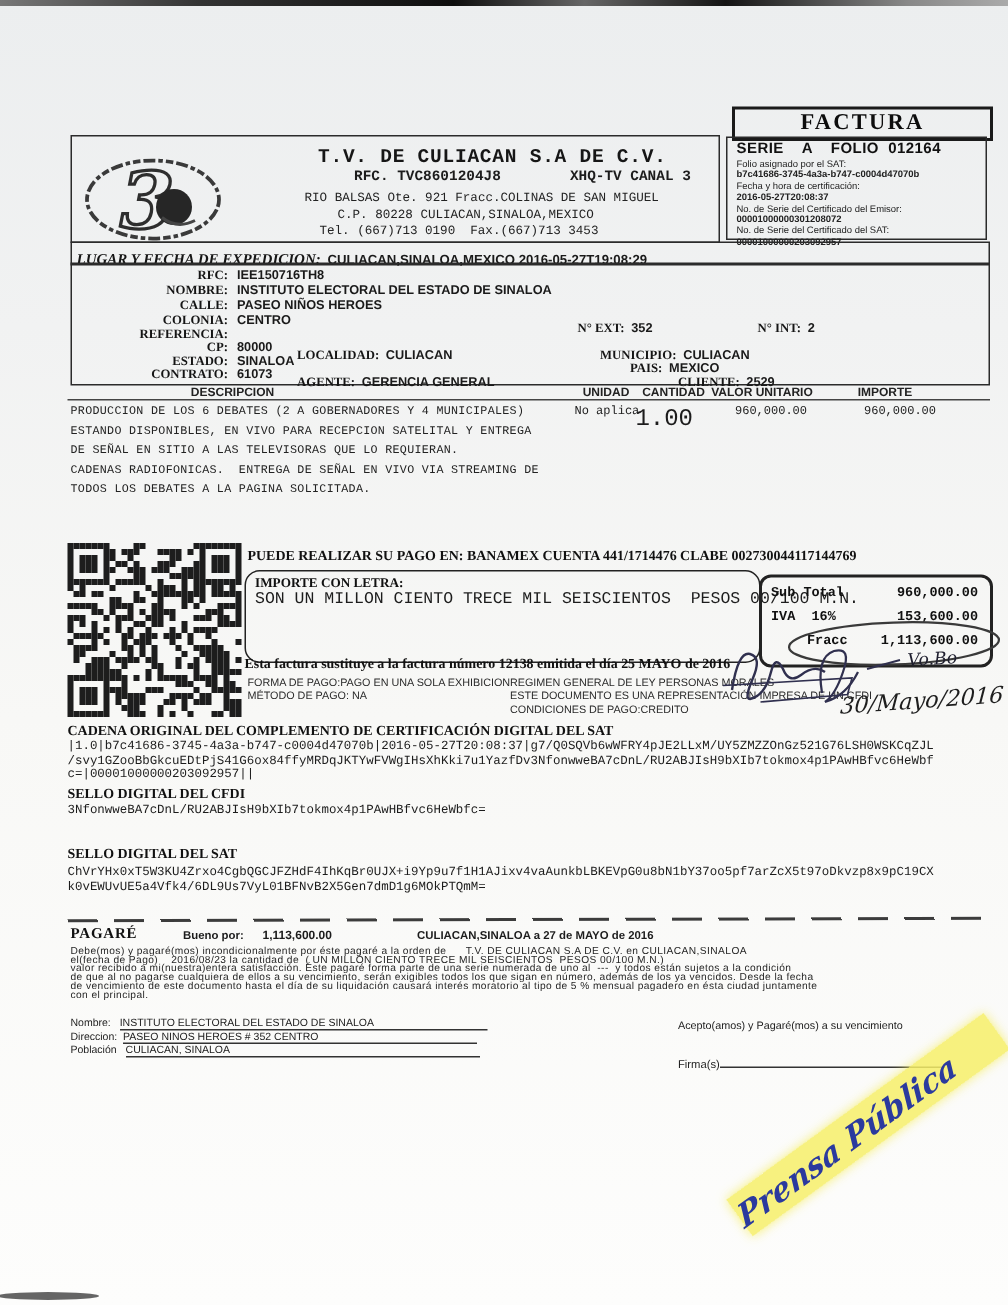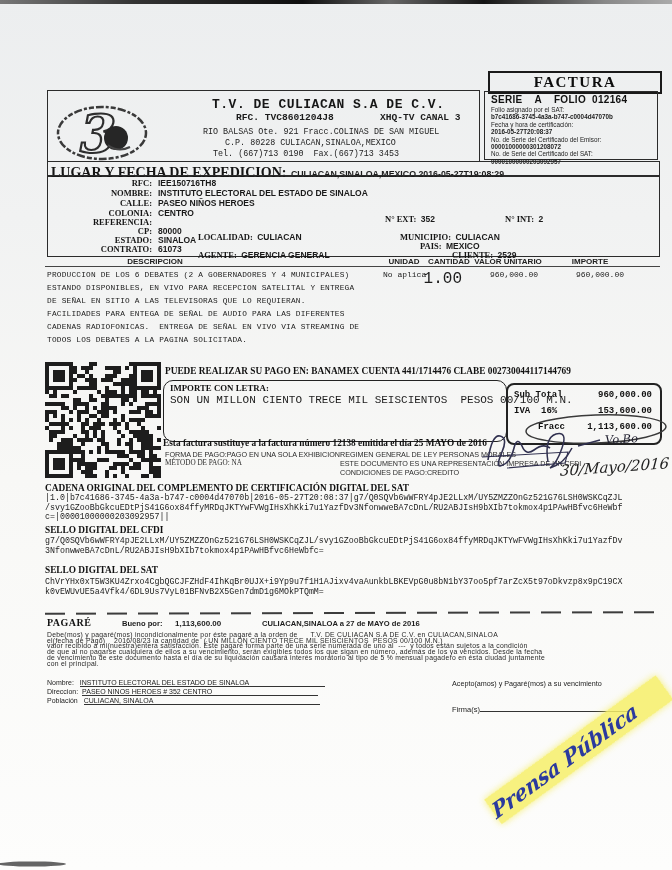--- a/index.html
+++ b/index.html
@@ -76,21 +76,21 @@
     <path d="M58 50 q10 8 22 2" stroke="#444" stroke-width="2" fill="none"></path>
   </svg>
   <div class="t mono b" style="left:212px;top:97px;font-size:13px;color:#161616;letter-spacing:.5px;">T.V. DE CULIACAN S.A DE C.V.</div>
   <div class="t mono b pre" style="left:200px;top:112px;font-size:9.6px;color:#1c1c1c;margin-left:36px;">RFC. TVC8601204J8        XHQ-TV CANAL 3</div>
   <div class="t mono" style="left:203px;top:127px;font-size:8.4px;color:#222;">RIO BALSAS Ote. 921 Fracc.COLINAS DE SAN MIGUEL</div>
   <div class="t mono" style="left:225px;top:138px;font-size:8.4px;color:#222;">C.P. 80228 CULIACAN,SINALOA,MEXICO</div>
   <div class="t mono pre" style="left:213px;top:149px;font-size:8.4px;color:#222;">Tel. (667)713 0190  Fax.(667)713 3453</div>
 
   <div class="box" style="left:47px;top:161px;width:611px;height:14px;"></div>
   <div class="t" style="left:51px;top:163px;">
-    <span class="lbl" style="font-size:14px;">LUGAR Y FECHA DE EXPEDICION:</span>
+    <span class="lbl" style="font-size:10px;font-style:italic;">LUGAR Y FECHA DE EXPEDICION:</span>
     <span class="val" style="font-size:8.8px;">CULIACAN,SINALOA,MEXICO 2016-05-27T19:08:29</span>
   </div>
 
   <div class="box" style="left:47px;top:175px;width:611px;height:80px;"></div>
   <div class="t clabel lbl" style="left:52px;top:178px;">RFC:</div>
   <div class="t val" style="left:158px;top:178px;">IEE150716TH8</div>
   <div class="t clabel lbl" style="left:52px;top:188px;">NOMBRE:</div>
   <div class="t val" style="left:158px;top:188px;">INSTITUTO ELECTORAL DEL ESTADO DE SINALOA</div>
   <div class="t clabel lbl" style="left:52px;top:198px;">CALLE:</div>
   <div class="t val" style="left:158px;top:198px;">PASEO NIÑOS HEROES</div>
@@ -115,21 +115,20 @@
   <div class="t hdr" style="left:380px;top:257px;width:48px;">UNIDAD</div>
   <div class="t hdr" style="left:424px;top:257px;width:50px;">CANTIDAD</div>
   <div class="t hdr" style="left:472px;top:257px;width:72px;">VALOR UNITARIO</div>
   <div class="t hdr" style="left:558px;top:257px;width:64px;">IMPORTE</div>
   <div style="position:absolute;left:45px;top:266px;width:615px;border-top:1px solid #444;"></div>
 
   <div class="t mono" style="left:47px;top:269px;">
     <div class="descline">PRODUCCION DE LOS 6 DEBATES (2 A GOBERNADORES Y 4 MUNICIPALES)</div>
     <div class="descline">ESTANDO DISPONIBLES, EN VIVO PARA RECEPCION SATELITAL Y ENTREGA</div>
     <div class="descline">DE SEÑAL EN SITIO A LAS TELEVISORAS QUE LO REQUIERAN.</div>
-    <div class="descline">FACILIDADES PARA ENTEGA DE SEÑAL DE AUDIO PARA LAS DIFERENTES</div>
     <div class="descline">CADENAS RADIOFONICAS.  ENTREGA DE SEÑAL EN VIVO VIA STREAMING DE</div>
     <div class="descline">TODOS LOS DEBATES A LA PAGINA SOLICITADA.</div>
   </div>
   <div class="t mono" style="left:383px;top:270px;font-size:8px;">No aplica</div>
   <div class="t mono" style="left:420px;top:270px;width:42px;text-align:right;">1.00</div>
   <div class="t mono" style="left:468px;top:270px;width:70px;text-align:right;font-size:8px;">960,000.00</div>
   <div class="t mono" style="left:558px;top:270px;width:66px;text-align:right;font-size:8px;">960,000.00</div>
 
   <div id="qr">
       <i class="on"></i>
@@ -984,47 +983,46 @@
   <div class="rbox" style="left:506px;top:383px;width:152px;height:58px;border-width:2px;border-radius:8px;"></div>
   <div class="totrow" style="left:514px;top:390px;">Sub Total</div>
   <div class="totval" style="left:566px;top:390px;">960,000.00</div>
   <div class="totrow" style="left:514px;top:406px;">IVA  16%</div>
   <div class="totval" style="left:566px;top:406px;">153,600.00</div>
   <div class="totrow" style="left:538px;top:422px;">Fracc</div>
   <div class="totval" style="left:566px;top:422px;">1,113,600.00</div>
 
   <div class="t serifb" style="left:163px;top:438px;font-size:9.3px;">Esta factura sustituye a la factura número 12138 emitida el día 25 MAYO de 2016</div>
   <div class="t" style="left:165px;top:450px;font-size:7.2px;color:#2a2a2a;">FORMA DE PAGO:PAGO EN UNA SOLA EXHIBICION</div>
-  <div class="t" style="left:165px;top:459px;font-size:7.2px;color:#2a2a2a;font-family:Liberation Serif, serif;">MÉTODO DE PAGO: NA</div>
+  <div class="t" style="left:165px;top:459px;font-size:7.2px;color:#2a2a2a;">MÉTODO DE PAGO: NA</div>
   <div class="t" style="left:340px;top:450px;font-size:7.2px;color:#2a2a2a;">REGIMEN GENERAL DE LEY PERSONAS MORALES</div>
   <div class="t" style="left:340px;top:459px;font-size:7.2px;color:#2a2a2a;">ESTE DOCUMENTO ES UNA REPRESENTACIÓN IMPRESA DE UN CFDI</div>
   <div class="t" style="left:340px;top:468px;font-size:7.2px;color:#2a2a2a;">CONDICIONES DE PAGO:CREDITO</div>
 
   <div class="t serifb" style="left:45px;top:483px;font-size:9.3px;">CADENA ORIGINAL DEL COMPLEMENTO DE CERTIFICACIÓN DIGITAL DEL SAT</div>
   <div class="t mono" style="left:45px;top:493px;font-size:8.3px;line-height:9.6px;">
     <div>|1.0|b7c41686-3745-4a3a-b747-c0004d47070b|2016-05-27T20:08:37|g7/Q0SQVb6wWFRY4pJE2LLxM/UY5ZMZZOnGz521G76LSH0WSKCqZJL</div>
     <div>/svy1GZooBbGkcuEDtPjS41G6ox84ffyMRDqJKTYwFVWgIHsXhKki7u1YazfDv3NfonwweBA7cDnL/RU2ABJIsH9bXIb7tokmox4p1PAwHBfvc6HeWbf</div>
     <div>c=|00001000000203092957||</div>
   </div>
   <div class="t serifb" style="left:45px;top:525px;font-size:9.3px;">SELLO DIGITAL DEL CFDI</div>
   <div class="t mono" style="left:45px;top:536px;font-size:8.3px;line-height:9.6px;">
-    <div>g7/Q0SQVb6wWFRY4pJE2LLxM/UY5ZMZZOnGz521G76LSH0WSKCqZJL/svy1GZooBbGkcuEDtPjS41G6ox84ffyMRDqJKTYwFVWgIHsXhKki7u1YazfDv</div>
     <div>3NfonwweBA7cDnL/RU2ABJIsH9bXIb7tokmox4p1PAwHBfvc6HeWbfc=</div>
   </div>
   <div class="t serifb" style="left:45px;top:565px;font-size:9.3px;">SELLO DIGITAL DEL SAT</div>
   <div class="t mono" style="left:45px;top:577px;font-size:8.3px;line-height:9.6px;">
     <div>ChVrYHx0xT5W3KU4Zrxo4CgbQGCJFZHdF4IhKqBr0UJX+i9Yp9u7f1H1AJixv4vaAunkbLBKEVpG0u8bN1bY37oo5pf7arZcX5t97oDkvzp8x9pC19CX</div>
     <div>k0vEWUvUE5a4Vfk4/6DL9Us7VyL01BFNvB2X5Gen7dmD1g6MOkPTQmM=</div>
   </div>
 
   <div class="dash"></div>
   <div class="t serifb" style="left:47px;top:617px;font-size:10px;letter-spacing:.5px;">PAGARÉ</div>
   <div class="t sans b" style="left:122px;top:619px;font-size:7.6px;">Bueno por:</div>
   <div class="t sans" style="left:175px;top:619px;font-size:8px;font-weight:bold;">1,113,600.00</div>
-  <div class="t sans b" style="left:262px;top:619px;font-size:7.6px;">CULIACAN,SINALOA a 27 de MAYO de 2016</div>
+  <div class="t sans b" style="left:278px;top:619px;font-size:7.6px;">CULIACAN,SINALOA a 27 de MAYO de 2016</div>
 
   <div class="t" style="left:47px;top:632px;">
     <div class="para">Debe(mos) y pagaré(mos) incondicionalmente por éste pagaré a la orden de      T.V. DE CULIACAN S.A DE C.V. en CULIACAN,SINALOA</div>
     <div class="para">el(fecha de Pago)    2016/08/23 la cantidad de  ( UN MILLÓN CIENTO TRECE MIL SEISCIENTOS  PESOS 00/100 M.N.)</div>
     <div class="para">valor recibido a mi(nuestra)entera satisfacción. Éste pagaré forma parte de una serie numerada de uno al  ---  y todos están sujetos a la condición</div>
     <div class="para">de que al no pagarse cualquiera de ellos a su vencimiento, serán exigibles todos los que sigan en número, además de los ya vencidos. Desde la fecha</div>
     <div class="para">de vencimiento de este documento hasta el día de su liquidación causará interés moratorio al tipo de 5 % mensual pagadero en ésta ciudad juntamente</div>
     <div class="para">con el principal.</div>
   </div>
 

